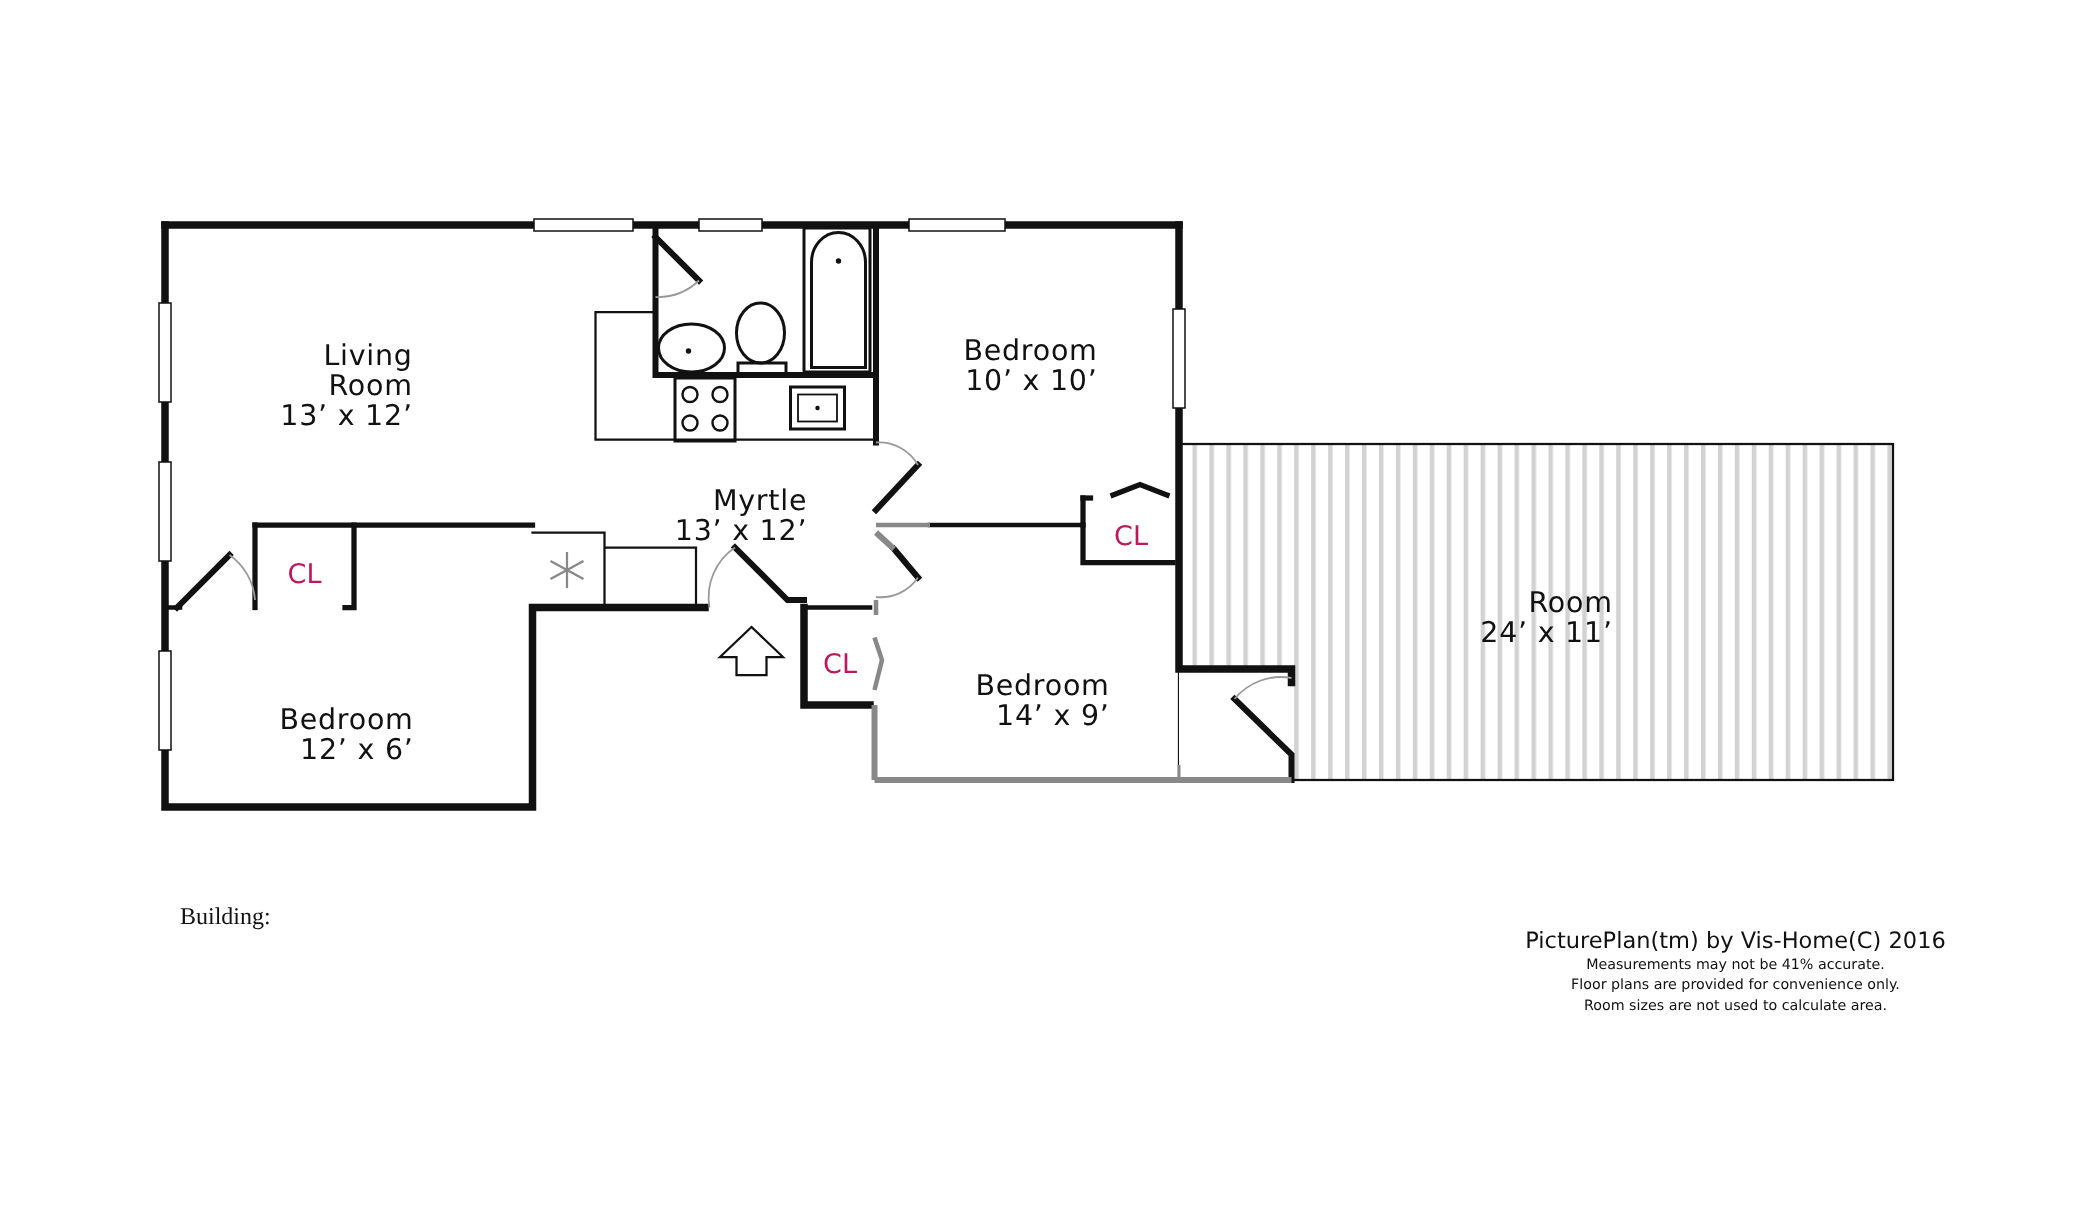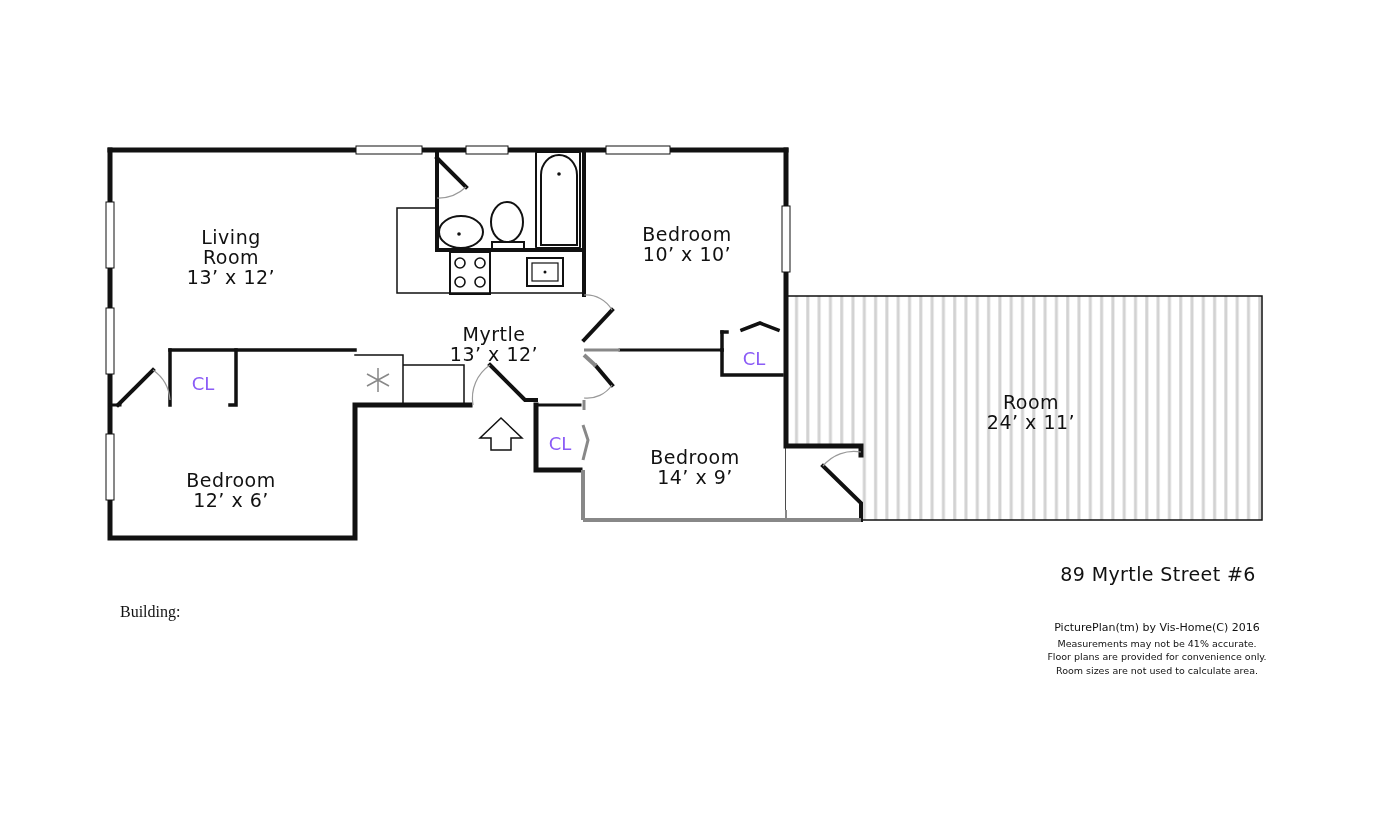--- a/index.html
+++ b/index.html
@@ -1,22 +1,22 @@
 <!DOCTYPE html>
 <html><head>
 <meta charset="utf-8">
 <style>
   html, body { margin:0; padding:0; background:#ffffff; }
   body { width:1398px; height:814px; position:relative; overflow:hidden; font-family:"DejaVu Sans", sans-serif; color:#111; }
   svg.plan { position:absolute; left:0; top:0; }
-  .lbl { position:absolute; text-align:center; font-size:19px; line-height:20px; color:#111; white-space:nowrap; transform:translateX(-50%); letter-spacing:0.5px; }
-  .cl { position:absolute; font-size:18px; color:#8b5cf6; transform:translate(-50%,-50%); }
+  .lbl { position:absolute; text-align:right; font-size:19px; line-height:20px; color:#111; white-space:nowrap; transform:translateX(-50%); letter-spacing:0.5px; }
+  .cl { position:absolute; font-size:18px; color:#be185d; transform:translate(-50%,-50%); }
   .addr { position:absolute; left:1158px; top:562px; transform:translateX(-50%); text-align:center; font-size:19px; line-height:24px; letter-spacing:0.4px; white-space:nowrap; }
   .notes { position:absolute; left:1157px; top:621px; transform:translateX(-50%); text-align:center; font-size:9.5px; line-height:13.5px; white-space:nowrap; }
-  .notes .copy { font-size:11px; margin-bottom:2px; }
+  .notes .copy { font-size:15px; margin-bottom:2px; }
   .building { position:absolute; left:120px; top:603px; font-size:16px;font-family:Liberation Serif, serif; }
 </style>
 </head>
 <body>
 
 <svg class="plan" width="1398" height="814" viewBox="0 0 1398 814">
   <defs>
     <pattern id="deckStripes" x="0" y="0" width="11.3" height="10" patternUnits="userSpaceOnUse">
       <rect x="0" y="0" width="11.3" height="10" fill="#fff"></rect>
       <rect x="4" y="0" width="3" height="10" fill="#d2d2d2"></rect>
@@ -154,21 +154,20 @@
 <div class="lbl" style="left:1031px;top:392px;">
   <div>Room</div>
   <div>24’ x 11’</div>
 </div>
 
 <span class="cl" style="left:203px;top:383px;">CL</span>
 <span class="cl" style="left:560px;top:443px;">CL</span>
 <span class="cl" style="left:754px;top:358px;">CL</span>
 
 <div class="addr">
-  <div>89 Myrtle Street #6</div>
 </div>
 
 <div class="notes">
   <div class="copy">PicturePlan(tm) by Vis-Home(C) 2016</div>
   <div>Measurements may not be 41% accurate.</div>
   <div>Floor plans are provided for convenience only.</div>
   <div>Room sizes are not used to calculate area.</div>
 </div>
 
 <div class="building">Building:</div>

